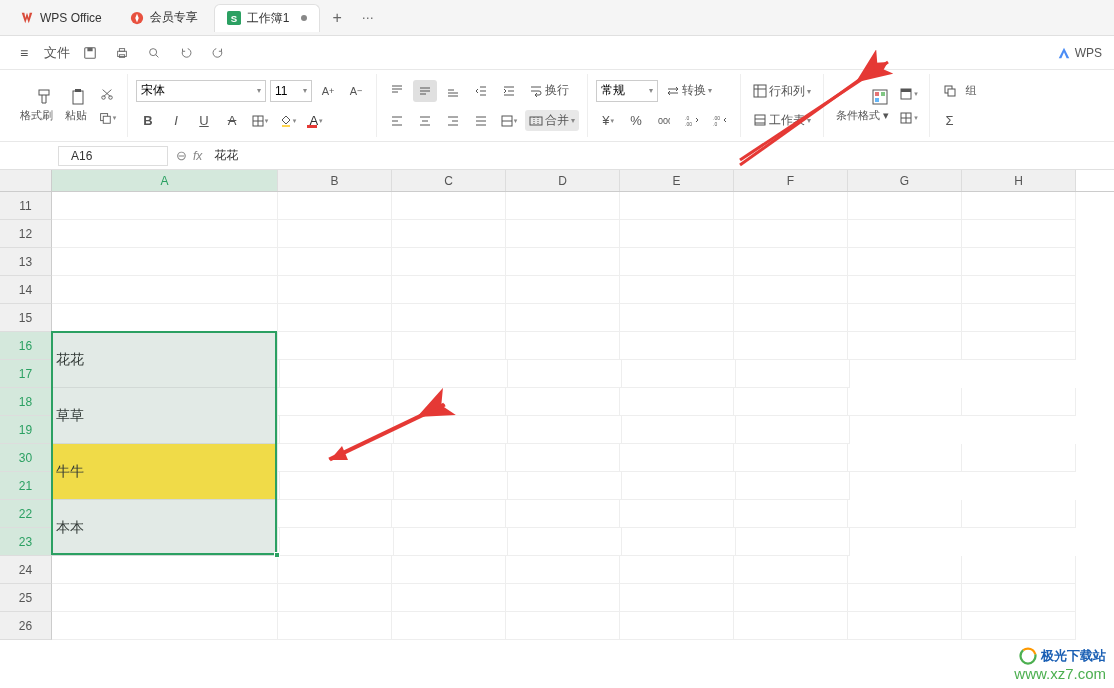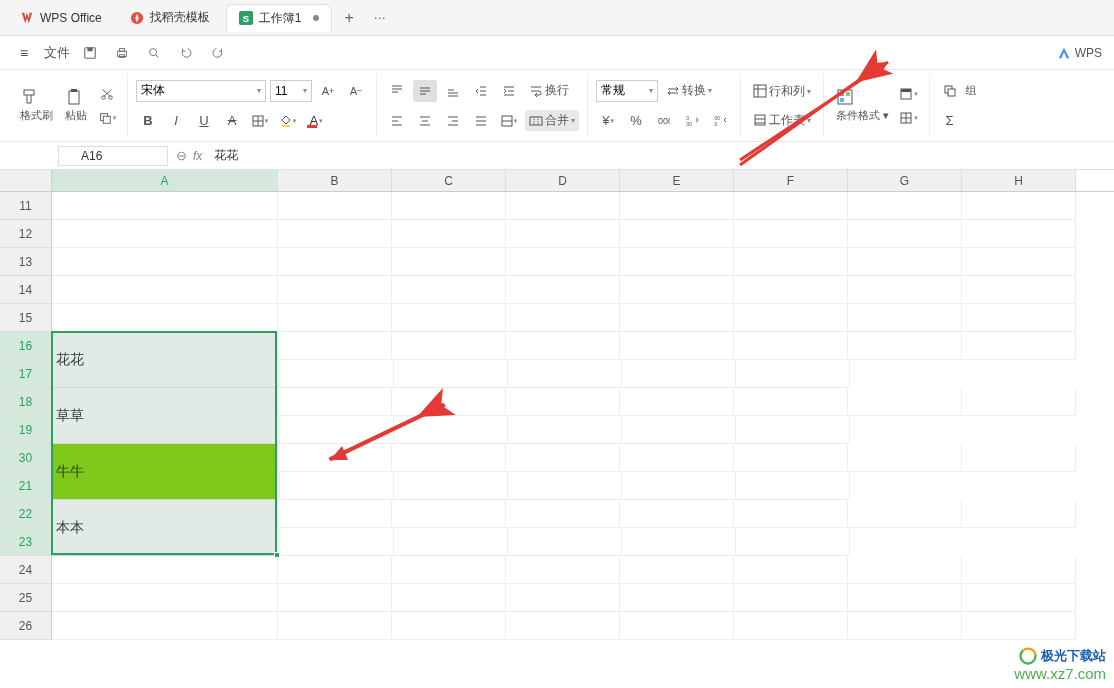--- a/index.html
+++ b/index.html
@@ -20,35 +20,35 @@
 .menu-tabs { display: flex; gap: 22px; margin-left: 12px; font-size: 13px; }
 .menu-tab { color: #555; cursor: pointer; padding: 6px 2px; }
 .menu-tab.active { color: #2ba062; border-bottom: 2px solid #2ba062; font-weight: 500; }
 .menu-right-logo { margin-left: auto; display: flex; align-items: center; gap: 4px; font-size: 12px; color: #555; }
 
 
 .ribbon { display: flex; align-items: stretch; height: 72px; border-bottom: 1px solid #e8e8e8; padding: 4px 8px; gap: 0; }
 .ribbon-group { display: flex; flex-direction: column; justify-content: center; gap: 8px; padding: 0 8px; border-right: 1px solid #eee; }
 .ribbon-group.no-border { border-right: none; }
 .ribbon-row { display: flex; align-items: center; gap: 4px; }
-.ribbon-btn { display: flex; flex-direction: column; align-items: flex-start; gap: 2px; padding: 2px 4px; cursor: pointer; font-size: 11px; color: #555; }
+.ribbon-btn { display: flex; flex-direction: column; align-items: flex-end; gap: 2px; padding: 2px 4px; cursor: pointer; font-size: 11px; color: #555; }
 .ribbon-btn-icon { width: 18px; height: 18px; display: flex; align-items: center; justify-content: center; }
 .ribbon-small-btn { width: 24px; height: 22px; display: flex; align-items: center; justify-content: center; cursor: pointer; color: #555; font-size: 13px; border-radius: 3px; }
 .ribbon-small-btn.with-arrow::after { content: '▾'; font-size: 7px; margin-left: 1px; color: #888; }
 .ribbon-small-btn.active { background: #e0e0e0; }
 .font-select { border: 1px solid #ccc; height: 22px; font-size: 12px; padding: 0 4px; background: #fff; display: flex; align-items: center; justify-content: space-between; cursor: pointer; }
 .font-name { width: 130px; }
 .font-size { width: 42px; }
 .ribbon-label { font-size: 11px; color: #555; }
 .ribbon-combo { display: flex; align-items: center; gap: 2px; font-size: 12px; color: #555; cursor: pointer; padding: 2px 4px; }
 .ribbon-combo .arrow { font-size: 8px; color: #888; }
 
 
 .formula-bar { display: flex; align-items: center; height: 28px; border-bottom: 1px solid #e0e0e0; padding: 0 8px; gap: 8px; font-size: 12px; }
-.name-box { width: 110px; border: 1px solid #ddd; height: 20px; padding: 0 22px; display: flex; align-items: center; color: #333; margin-left: 50px; }
+.name-box { width: 110px; border: 1px solid #ddd; height: 20px; padding: 0 12px; display: flex; align-items: center; color: #333; margin-left: 50px; }
 .fx-icons { display: flex; gap: 6px; color: #888; align-items: center; }
 .formula-input { flex: 1; color: #333; padding-left: 4px; }
 
 
 .grid-area { position: relative; overflow: hidden; }
 .col-headers { display: flex; height: 22px; border-bottom: 1px solid #ccc; }
 .corner { width: 52px; background: #f0f0f0; border-right: 1px solid #ccc; }
 .col-header { background: #f0f0f0; border-right: 1px solid #ddd; display: flex; align-items: center; justify-content: center; font-size: 12px; color: #555; }
 .col-header.sel { background: #d4e8dc; color: #2ba062; }
 .grid-body { display: flex; }
@@ -85,21 +85,21 @@
     </span>
     <span>WPS Office</span>
   </div>
   <div class="tab">
     <span class="tab-icon">
       <svg viewBox="0 0 16 16" width="14" height="14">
           <circle cx="8" cy="8" r="7" fill="#e8513f"></circle>
           <path fill="#fff" d="M8 3 L10 8 L8 13 L6 8 Z"></path>
         </svg>
     </span>
-    <span>找稻壳模板</span>
+    <span>会员专享</span>
   </div>
   <div class="tab active">
     <span class="tab-icon">
       <svg viewBox="0 0 16 16" width="14" height="14">
           <rect width="16" height="16" rx="2" fill="#2ba062"></rect>
           <text x="8" y="12" text-anchor="middle" fill="#fff" font-size="11" font-weight="bold">S</text>
         </svg>
     </span>
     <span>工作簿1</span>
     <span class="tab-dot"></span>
@@ -569,21 +569,21 @@
         </div>
         <div class="cell-row">
           <div class="cell" style="width: 114px;"></div>
           <div class="cell" style="width: 114px;"></div>
           <div class="cell" style="width: 114px;"></div>
           <div class="cell" style="width: 114px;"></div>
           <div class="cell" style="width: 114px;"></div>
           <div class="cell" style="width: 114px;"></div>
           <div class="cell" style="width: 114px;"></div>
         </div>
-        <div class="cell" style="width: 226px; height: 56px; position: absolute; left: 0px; top: 252px; background: #84cc16; border-bottom: 1px solid rgb(221, 221, 221);">牛牛</div>
+        <div class="cell" style="width: 226px; height: 56px; position: absolute; left: 0px; top: 252px; background: #fde047; border-bottom: 1px solid rgb(221, 221, 221);">牛牛</div>
         <div class="cell-row">
           <div style="width: 226px;"></div>
           <div class="cell" style="width: 114px;"></div>
           <div class="cell" style="width: 114px;"></div>
           <div class="cell" style="width: 114px;"></div>
           <div class="cell" style="width: 114px;"></div>
           <div class="cell" style="width: 114px;"></div>
           <div class="cell" style="width: 114px;"></div>
           <div class="cell" style="width: 114px;"></div>
         </div>

